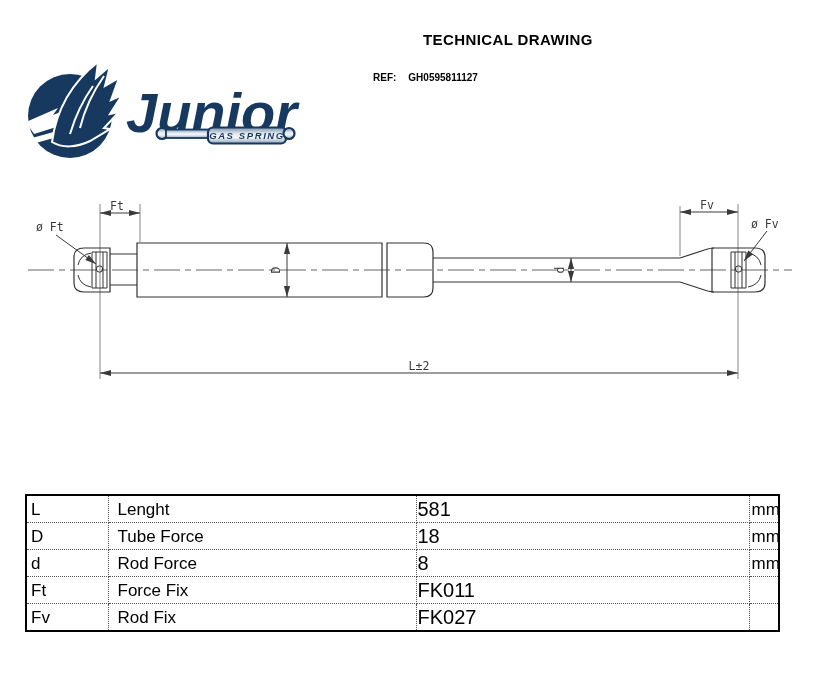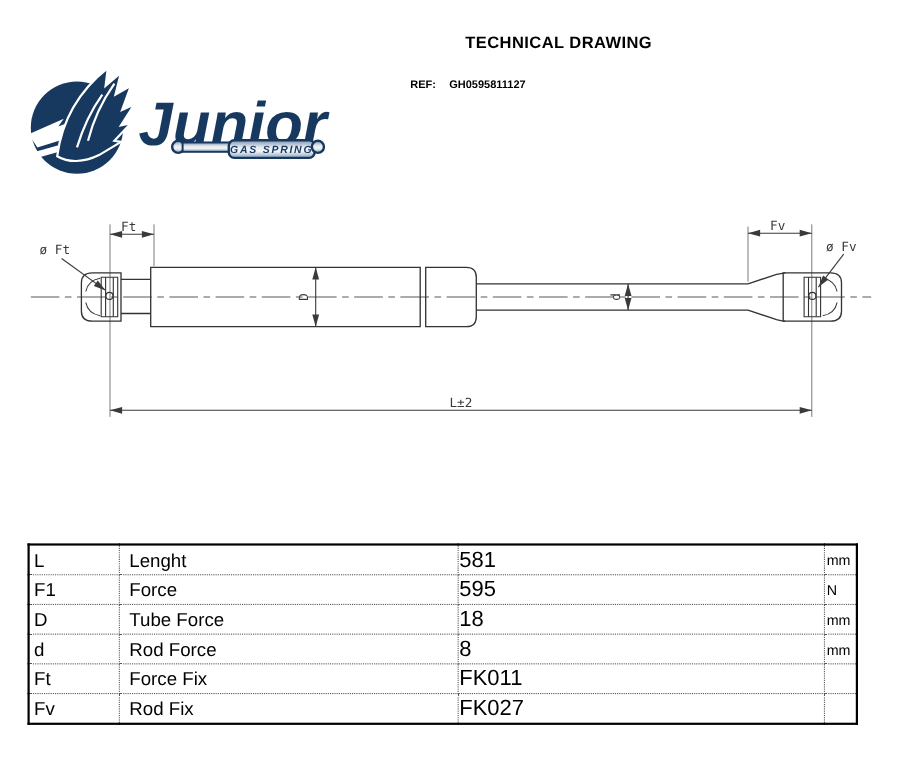--- a/index.html
+++ b/index.html
@@ -12,21 +12,21 @@
   .drawing{position:absolute;left:0px;top:190px;width:830px;height:210px;}
   .cadtext{font-family:"DejaVu Sans Mono", monospace;font-size:11.5px;fill:#3a3a3a;}
   .spec{position:absolute;left:25px;top:494px;border-collapse:collapse;table-layout:fixed;
         width:753px;}
   .spec td{border:1.5px dotted #555;height:24px;vertical-align:middle;overflow:hidden;
            white-space:nowrap;line-height:1;}
   .spec{border:2.5px solid #000;}
   .spec td.sym{font-size:17px;padding-left:4px;}
   .spec td.desc{font-size:17px;padding-left:9px;}
   .spec td.val{font-size:20px;padding-right:4px;}
-  .spec td.unit{font-size:13px;padding-left:2px;}
+  .spec td.unit{font-size:17px;padding-left:2px;}
 </style>
 </head>
 <body>
 
 <div class="title">TECHNICAL DRAWING</div>
 <div class="refline">
   <span>REF:</span><span class="refval">GH0595811127</span>
 </div>
 
 <svg class="logo" viewBox="0 0 300 115">
@@ -129,26 +129,20 @@
       <col style="width:30px">
     </colgroup>
   <tbody>
     <tr>
       <td class="sym">L</td>
       <td class="desc">Lenght</td>
       <td class="val">581</td>
       <td class="unit">mm</td>
     </tr>
     <tr>
-      <td class="sym">F1</td>
-      <td class="desc">Force</td>
-      <td class="val">595</td>
-      <td class="unit">N</td>
-    </tr>
-    <tr>
       <td class="sym">D</td>
       <td class="desc">Tube Force</td>
       <td class="val">18</td>
       <td class="unit">mm</td>
     </tr>
     <tr>
       <td class="sym">d</td>
       <td class="desc">Rod Force</td>
       <td class="val">8</td>
       <td class="unit">mm</td>

